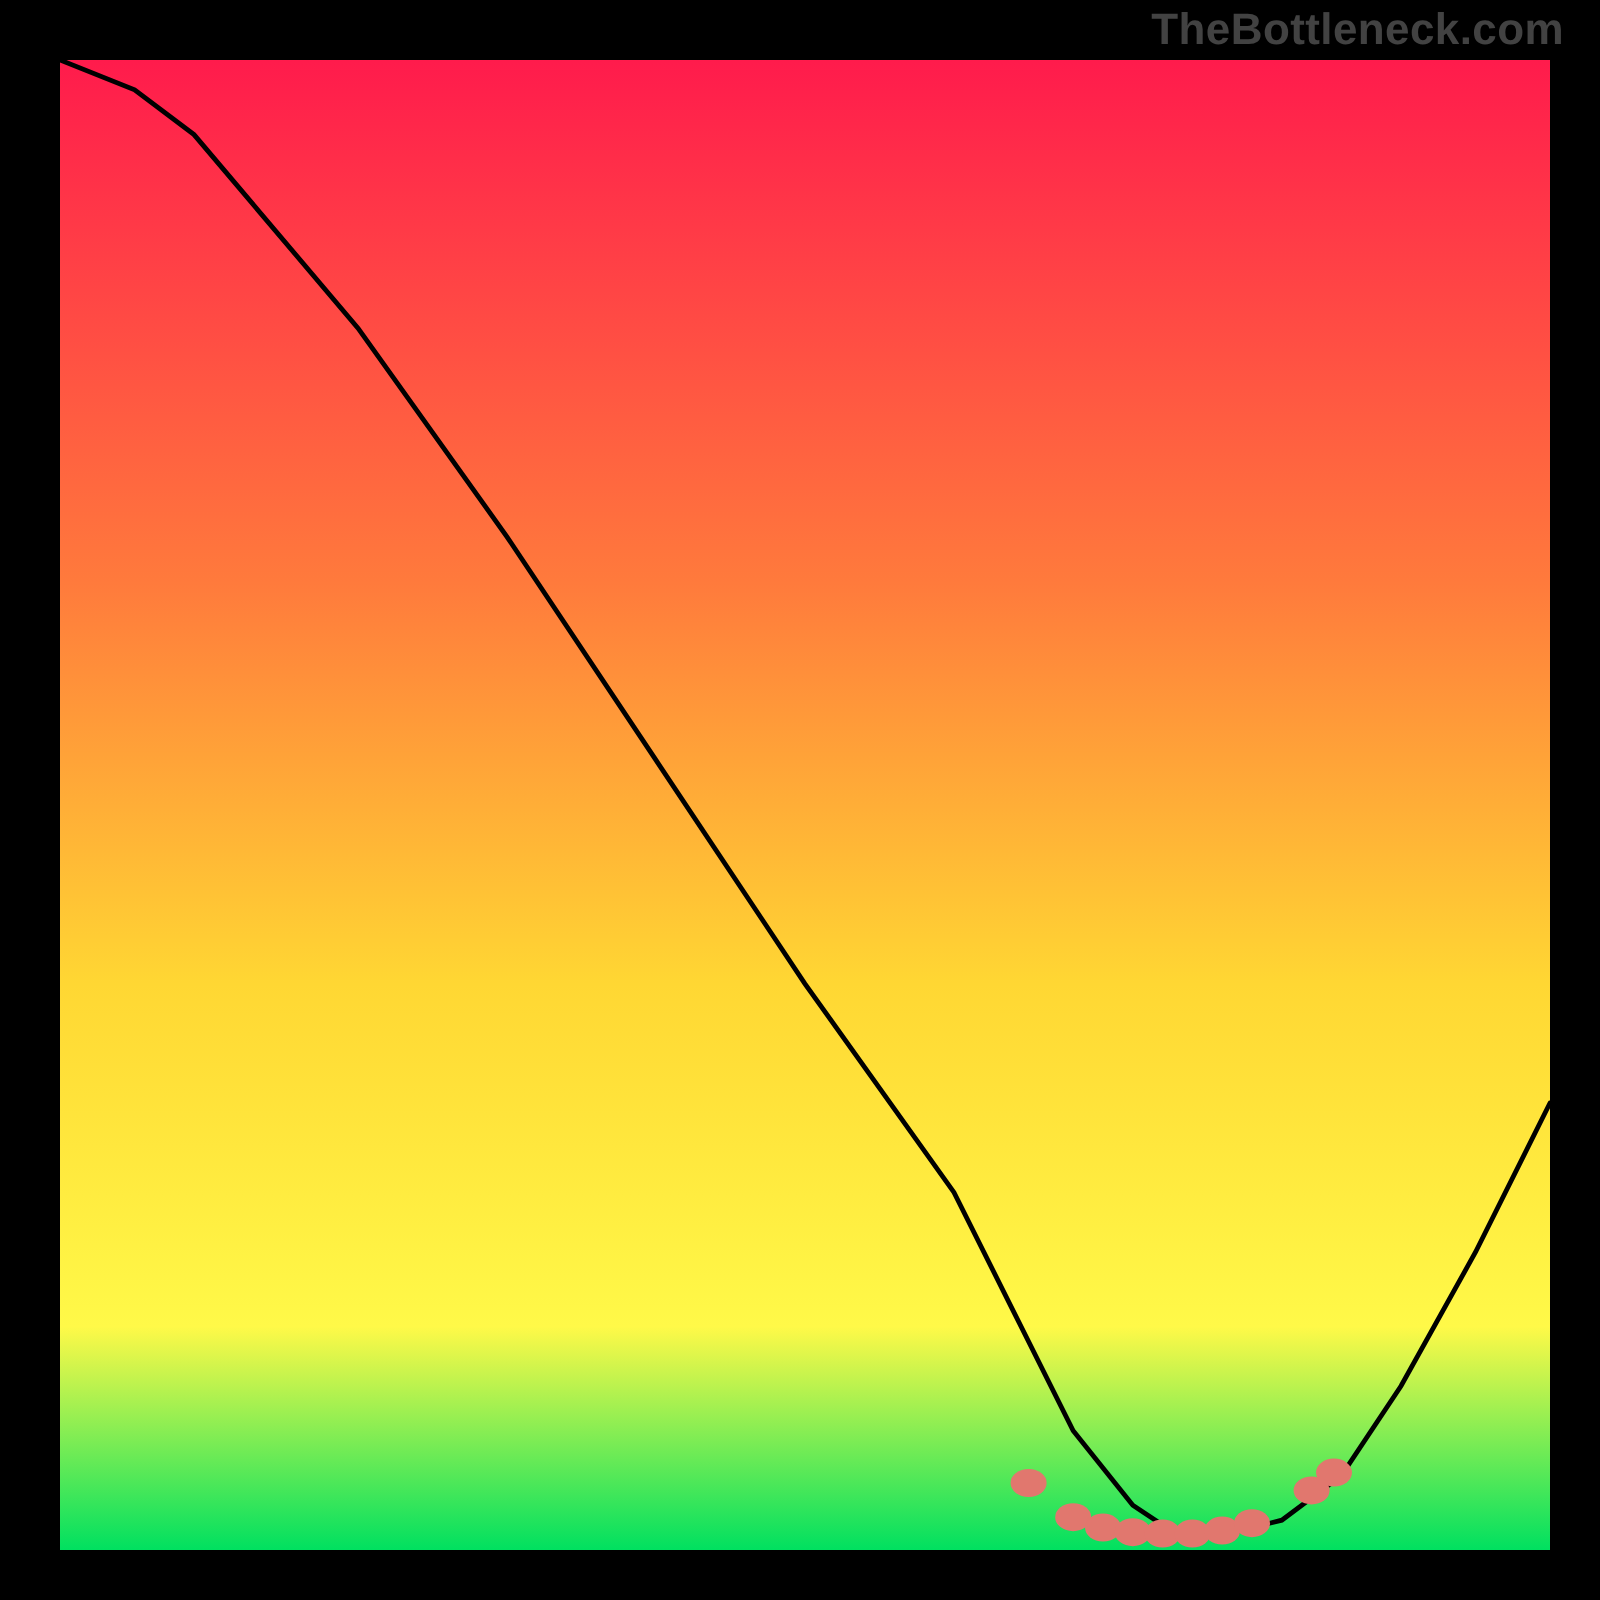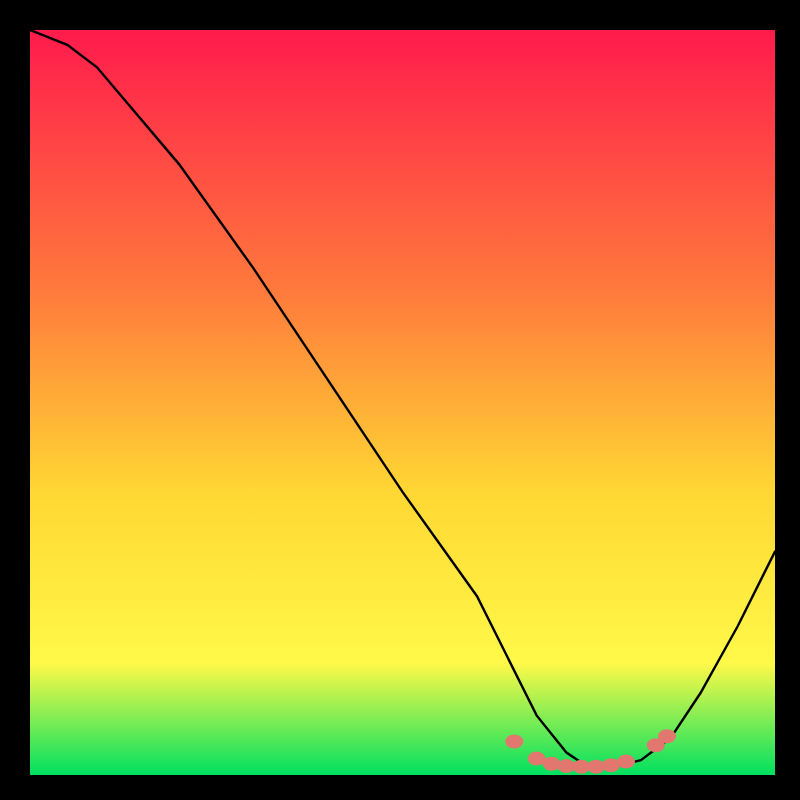--- a/index.html
+++ b/index.html
@@ -34,20 +34,21 @@
     top: 30px;
     width: 745px;
     height: 745px;
   }
   svg { display: block; }
 </style>
 </head>
 <body>
 
 <div class="frame">
+  <div class="watermark">TheBottleneck.com</div>
 
   <div class="plot">
     <svg viewBox="0 0 745 745" width="745" height="745">
       <defs>
         <linearGradient id="bg" x1="0" y1="0" x2="0" y2="1">
           <stop id="g0" offset="0%" stop-color="#ff1b4c"></stop>
           <stop id="g1" offset="35%" stop-color="#ff7a3c"></stop>
           <stop id="g2" offset="62%" stop-color="#ffd733"></stop>
           <stop id="g3" offset="85%" stop-color="#fff948"></stop>
           <stop id="g4" offset="100%" stop-color="#00e060"></stop>

